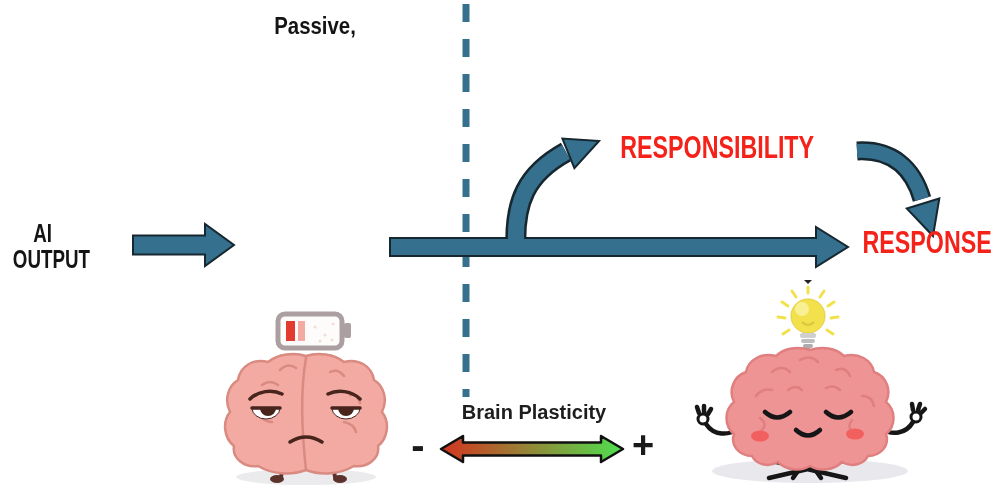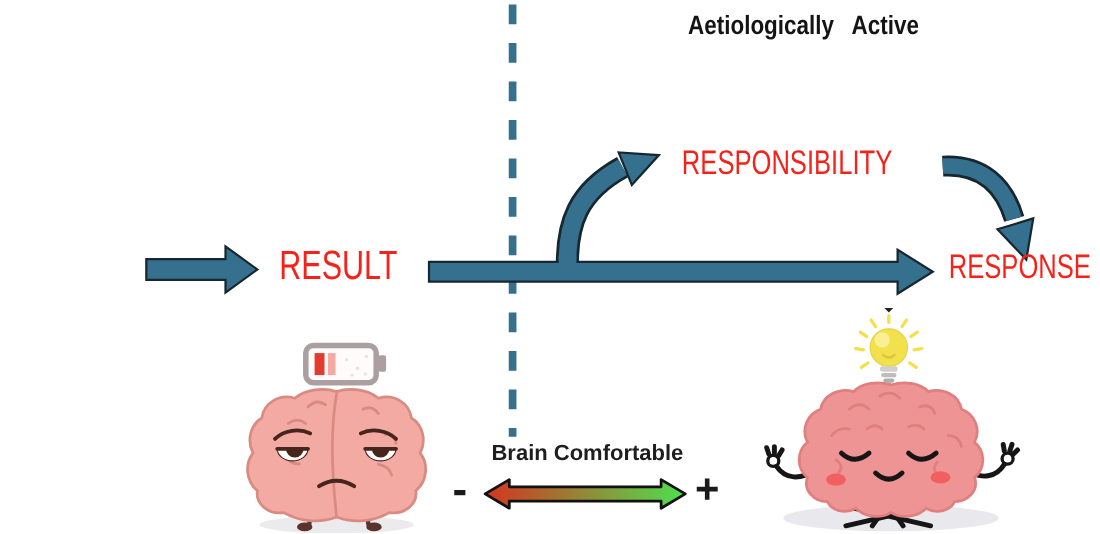--- a/index.html
+++ b/index.html
@@ -3,21 +3,21 @@
 <meta charset="utf-8">
 <style>
   html,body{margin:0;padding:0;background:#ffffff;}
   #canvas{
     position:relative;width:1000px;height:485px;background:#ffffff;overflow:hidden;
     font-family:"Liberation Sans",sans-serif;
   }
   #art{position:absolute;left:0;top:0;z-index:1;}
   .txt{position:absolute;z-index:2;white-space:nowrap;}
   .blk{color:var(--text-black);font-weight:bold;}
-  .red{color:var(--label-red);font-weight:normal;}
+  .red{color:var(--label-red);font-weight:bold;}
   .cond{display:inline-block;transform:scaleX(.85);transform-origin:center;}
   .cond75{display:inline-block;transform:scaleX(.75);transform-origin:center;}
   .center{text-align:center;}
   #heading-left{left:178px;top:12px;width:274px;font-size:24px;line-height:28px;}
   #heading-right{left:598px;top:10px;width:264px;font-size:24px;line-height:28px;}
   #heading-right .ws{word-spacing:13px;}
   #ai-output{left:0px;top:220px;width:84px;font-size:25px;line-height:26px;}
   #result-label{left:236px;top:221px;width:134px;font-size:37px;}
   #responsibility-label{left:588px;top:130px;width:254px;font-size:31px;}
   #response-label{left:841px;top:225px;width:164px;font-size:31px;}
@@ -154,36 +154,37 @@
       <path class="ink" d="M765,412 Q777,423 790,412 M826,412 Q838,423 851,412"></path>
       <path class="ink" stroke-width="4" d="M796,430 Q808,441 820,430"></path>
       <ellipse cx="760" cy="436" rx="9" ry="5.5" fill="#f25f5f"></ellipse>
       <ellipse cx="855" cy="434" rx="9" ry="5.5" fill="#f25f5f"></ellipse>
     </g>
 
     <polygon points="441,449 463,436 463,442.5 601,442.5 601,436 623,449 601,462 601,455.5 463,455.5 463,462" fill="url(#pg)" stroke="#111111" stroke-width="2.5" stroke-linejoin="round"></polygon>
   </svg>
 
   <div class="txt blk center" id="heading-left">
+    <div><span class="cond">Passive,</span></div>
   </div>
 
   <div class="txt blk center" id="heading-right">
-    <div><span class="cond ws">Aetiologically Active</span></div>
   </div>
 
+  <div class="txt blk center" id="ai-output">
+    <div><span class="cond75">AI</span></div>
+    <div><span class="cond75">OUTPUT</span></div>
+  </div>
 
-  <div class="txt red center" id="result-label">
-    <span class="cond75">RESULT</span>
-  </div>
 
   <div class="txt red center" id="responsibility-label">
     <span class="cond75">RESPONSIBILITY</span>
   </div>
 
   <div class="txt red center" id="response-label">
     <span class="cond75">RESPONSE</span>
   </div>
 
-  <div class="txt center" id="plasticity-label">Brain Comfortable</div>
+  <div class="txt center" id="plasticity-label">Brain Plasticity</div>
   <div class="txt center" id="minus-sign">-</div>
   <div class="txt center" id="plus-sign">+</div>
 
 </div>
 
 </body></html>

